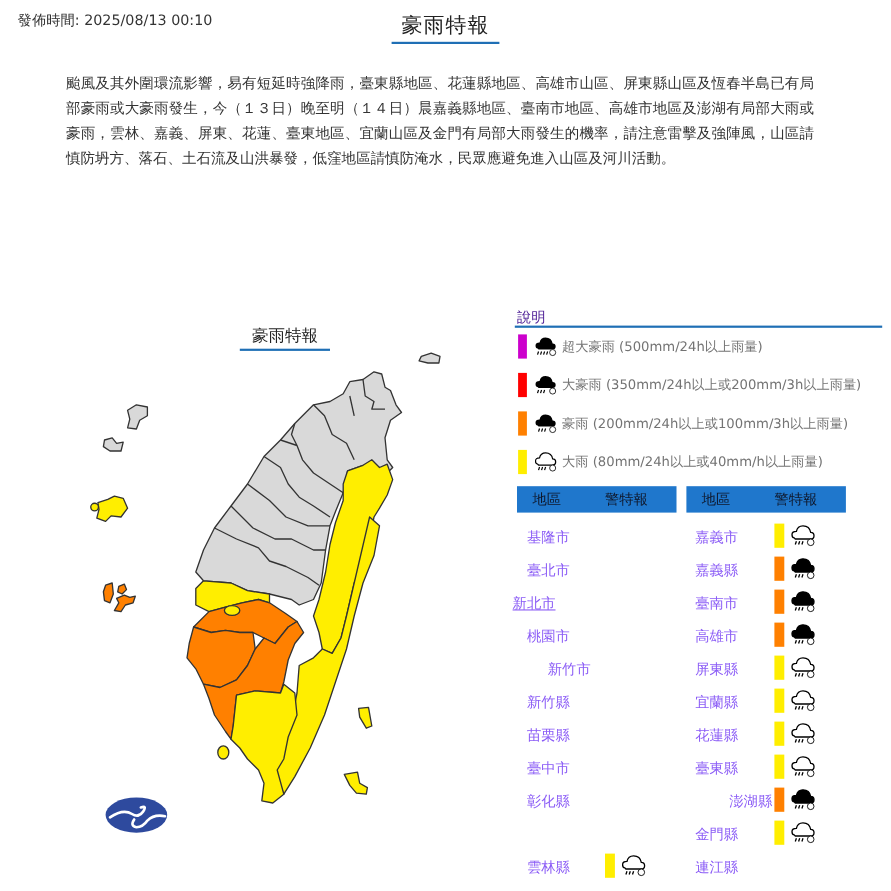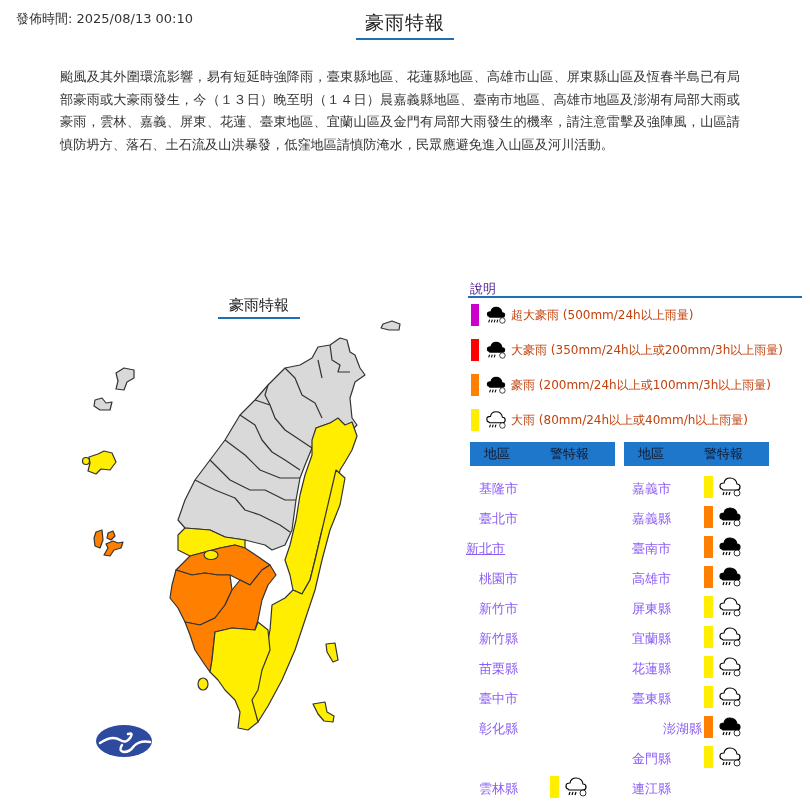--- a/index.html
+++ b/index.html
@@ -3,21 +3,21 @@
 <meta charset="utf-8">
 <style>
   html,body{margin:0;padding:0;background:#fff;}
   body{width:810px;height:810px;position:relative;overflow:hidden;font-family:"DejaVu Sans","Liberation Sans",sans-serif;color:#222;}
   .issue-time{position:absolute;left:16px;top:10px;font-size:13px;color:#333;}
   .main-title{position:absolute;left:356px;top:10px;width:98px;text-align:center;font-size:19px;color:#222;border-bottom:2px solid #1f6fb5;padding-bottom:2px;letter-spacing:1px;}
   .desc{position:absolute;left:60px;top:66px;width:680px;font-size:13.2px;line-height:22.6px;color:#333;text-align:justify;}
   .map-title{position:absolute;left:218px;top:296px;width:82px;text-align:center;font-size:15px;color:#222;border-bottom:2px solid #1f6fb5;padding-bottom:2px;}
   .legend-title{position:absolute;left:470px;top:280px;font-size:13px;color:#4c1d95;}
   .legend-line{position:absolute;left:468px;top:296px;width:334px;height:2px;background:#1f6fb5;}
-  .legend-item{position:absolute;left:471px;height:22px;display:flex;align-items:center;font-size:12px;color:#c2410c;}
+  .legend-item{position:absolute;left:471px;height:22px;display:flex;align-items:center;font-size:12px;color:#737373;}
   .swatch{width:8px;height:22px;margin-right:6px;}
   .wicon{width:22px;height:22px;margin-right:4px;}
   .thead{position:absolute;top:442px;height:24px;background:#1f77cc;color:#0f172a;display:flex;align-items:center;font-size:13px;}
   .thead span{position:absolute;}
   .cell-name{position:absolute;font-size:13px;color:#8b5cf6;}
   .cell-sw{position:absolute;width:9px;height:22px;}
   .cell-ic{position:absolute;width:24px;height:24px;}
 </style>
 </head>
 <body>
@@ -119,21 +119,21 @@
 <div class="thead" style="left:624px;width:145px;">
   <span style="left:14px">地區</span>
   <span style="left:80px">警特報</span>
 </div>
 
 <div id="rows">
     <div class="cell-name" style="left: 479px; top: 480px;">基隆市</div>
     <div class="cell-name" style="left: 479px; top: 510px;">臺北市</div>
     <div class="cell-name" style="left: 466px; top: 540px; text-decoration: underline;">新北市</div>
     <div class="cell-name" style="left: 479px; top: 570px;">桃園市</div>
-    <div class="cell-name" style="left: 479px; top: 600px;">新竹市</div>
+    <div class="cell-name" style="left: 498px; top: 600px;">新竹市</div>
     <div class="cell-name" style="left: 479px; top: 630px;">新竹縣</div>
     <div class="cell-name" style="left: 479px; top: 660px;">苗栗縣</div>
     <div class="cell-name" style="left: 479px; top: 690px;">臺中市</div>
     <div class="cell-name" style="left: 479px; top: 720px;">彰化縣</div>
     <div class="cell-name" style="left: 479px; top: 780px; margin-top: 47px;">南投縣</div>
     <div class="cell-name" style="left: 479px; top: 780px;">雲林縣</div>
     <div class="cell-sw" style="left: 550px; top: 776px; background: rgb(255, 238, 0);"></div>
     <div class="cell-ic" style="left: 564px; top: 775px;"><svg viewBox="0 0 24 24" width="24" height="24">
         <path d="M4,14 Q2,14 2,11 Q2,8 6,8 Q7,3 12,3 Q18,3 19,9 Q22,9 22,12 Q22,15 19,15 L5,15 Z" fill="#fff" stroke="#000" stroke-width="1.2"></path>
         <path d="M6,17 l-1,3 M9,17 l-1,3 M12,17 l-1,3" stroke="#000" stroke-width="1.2"></path>

